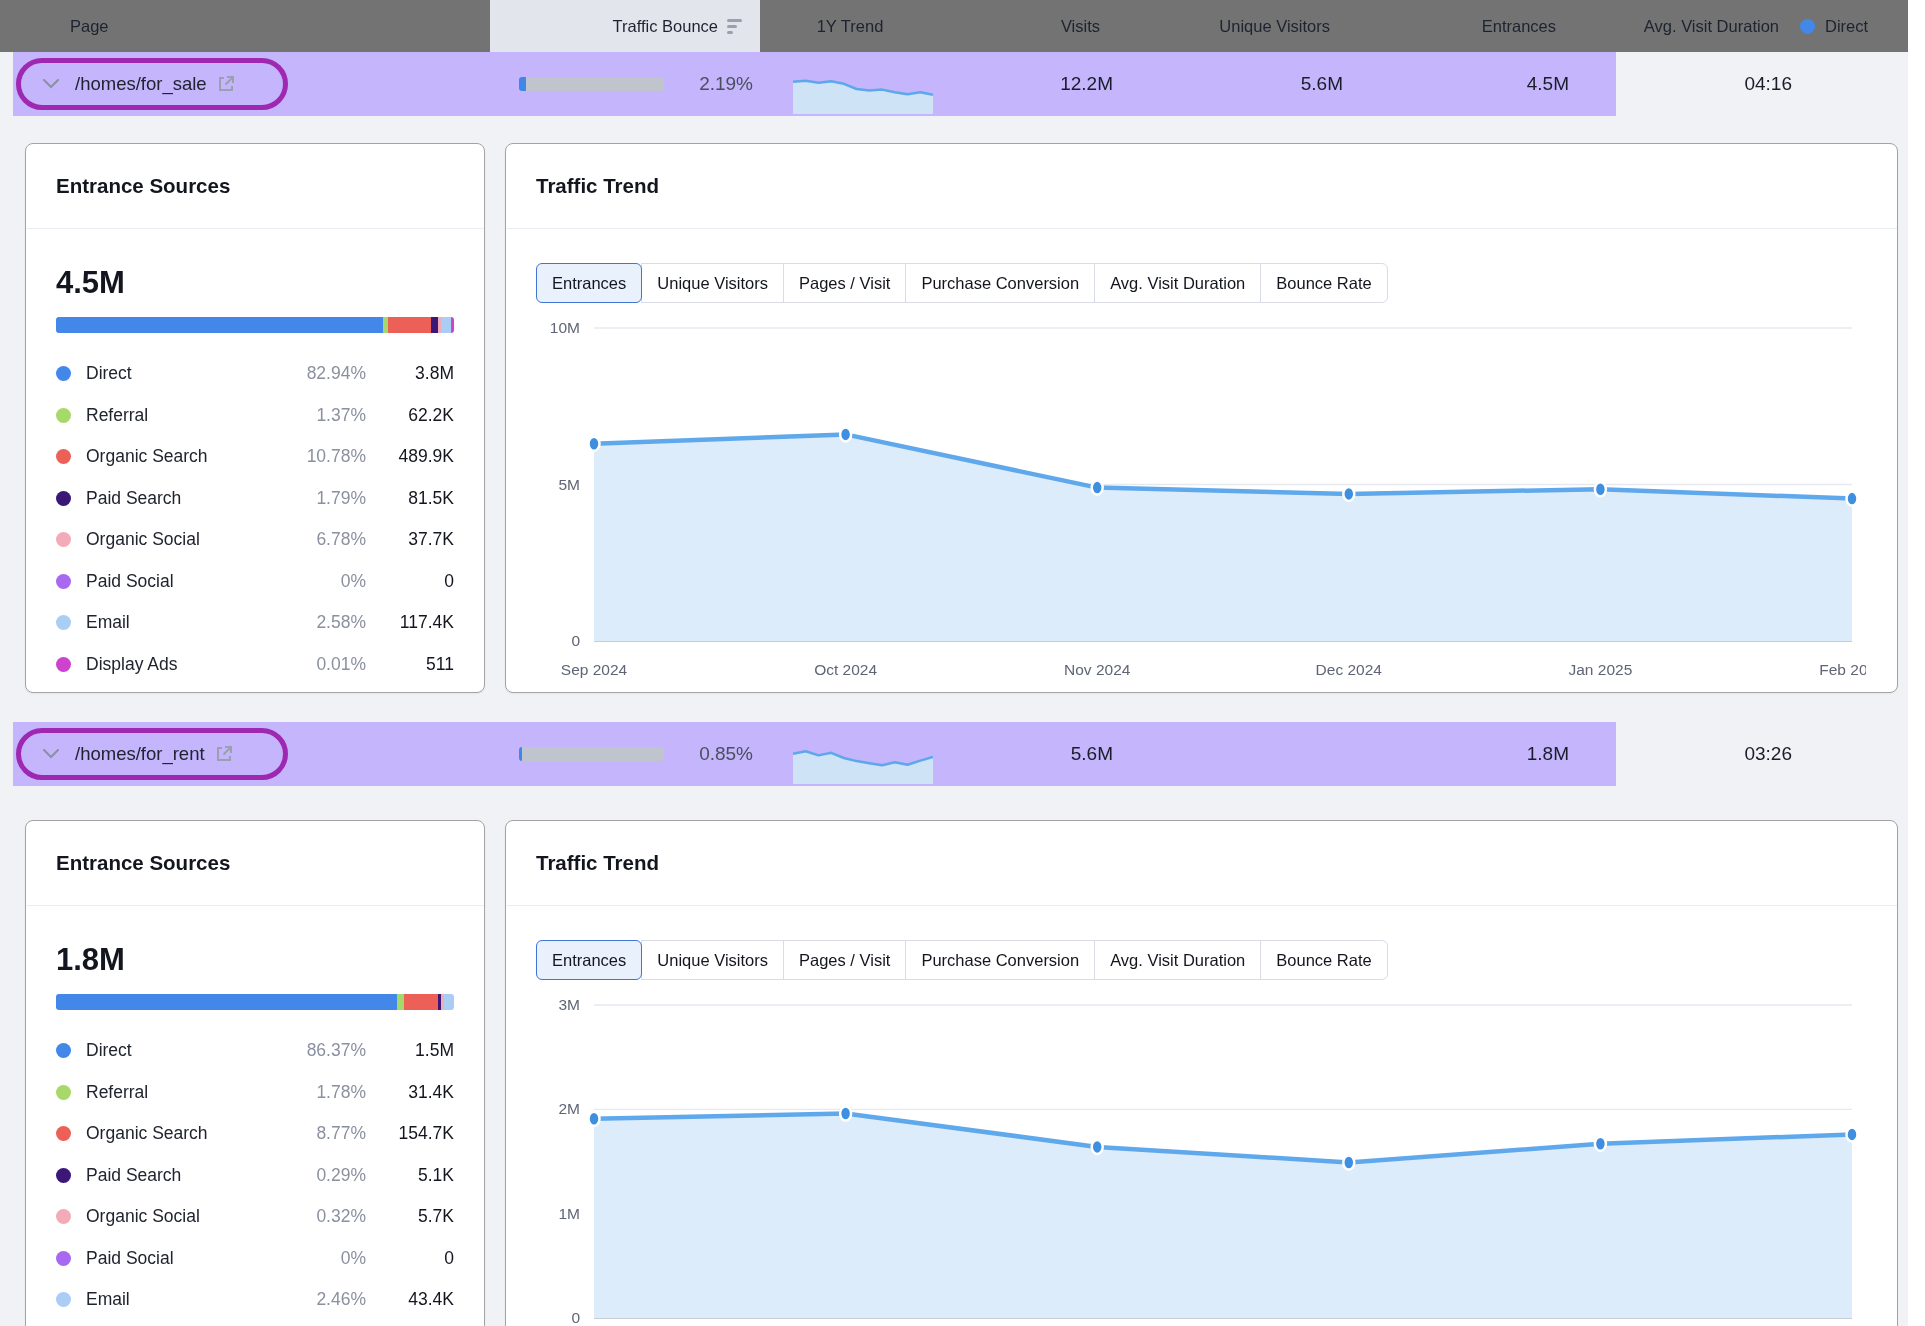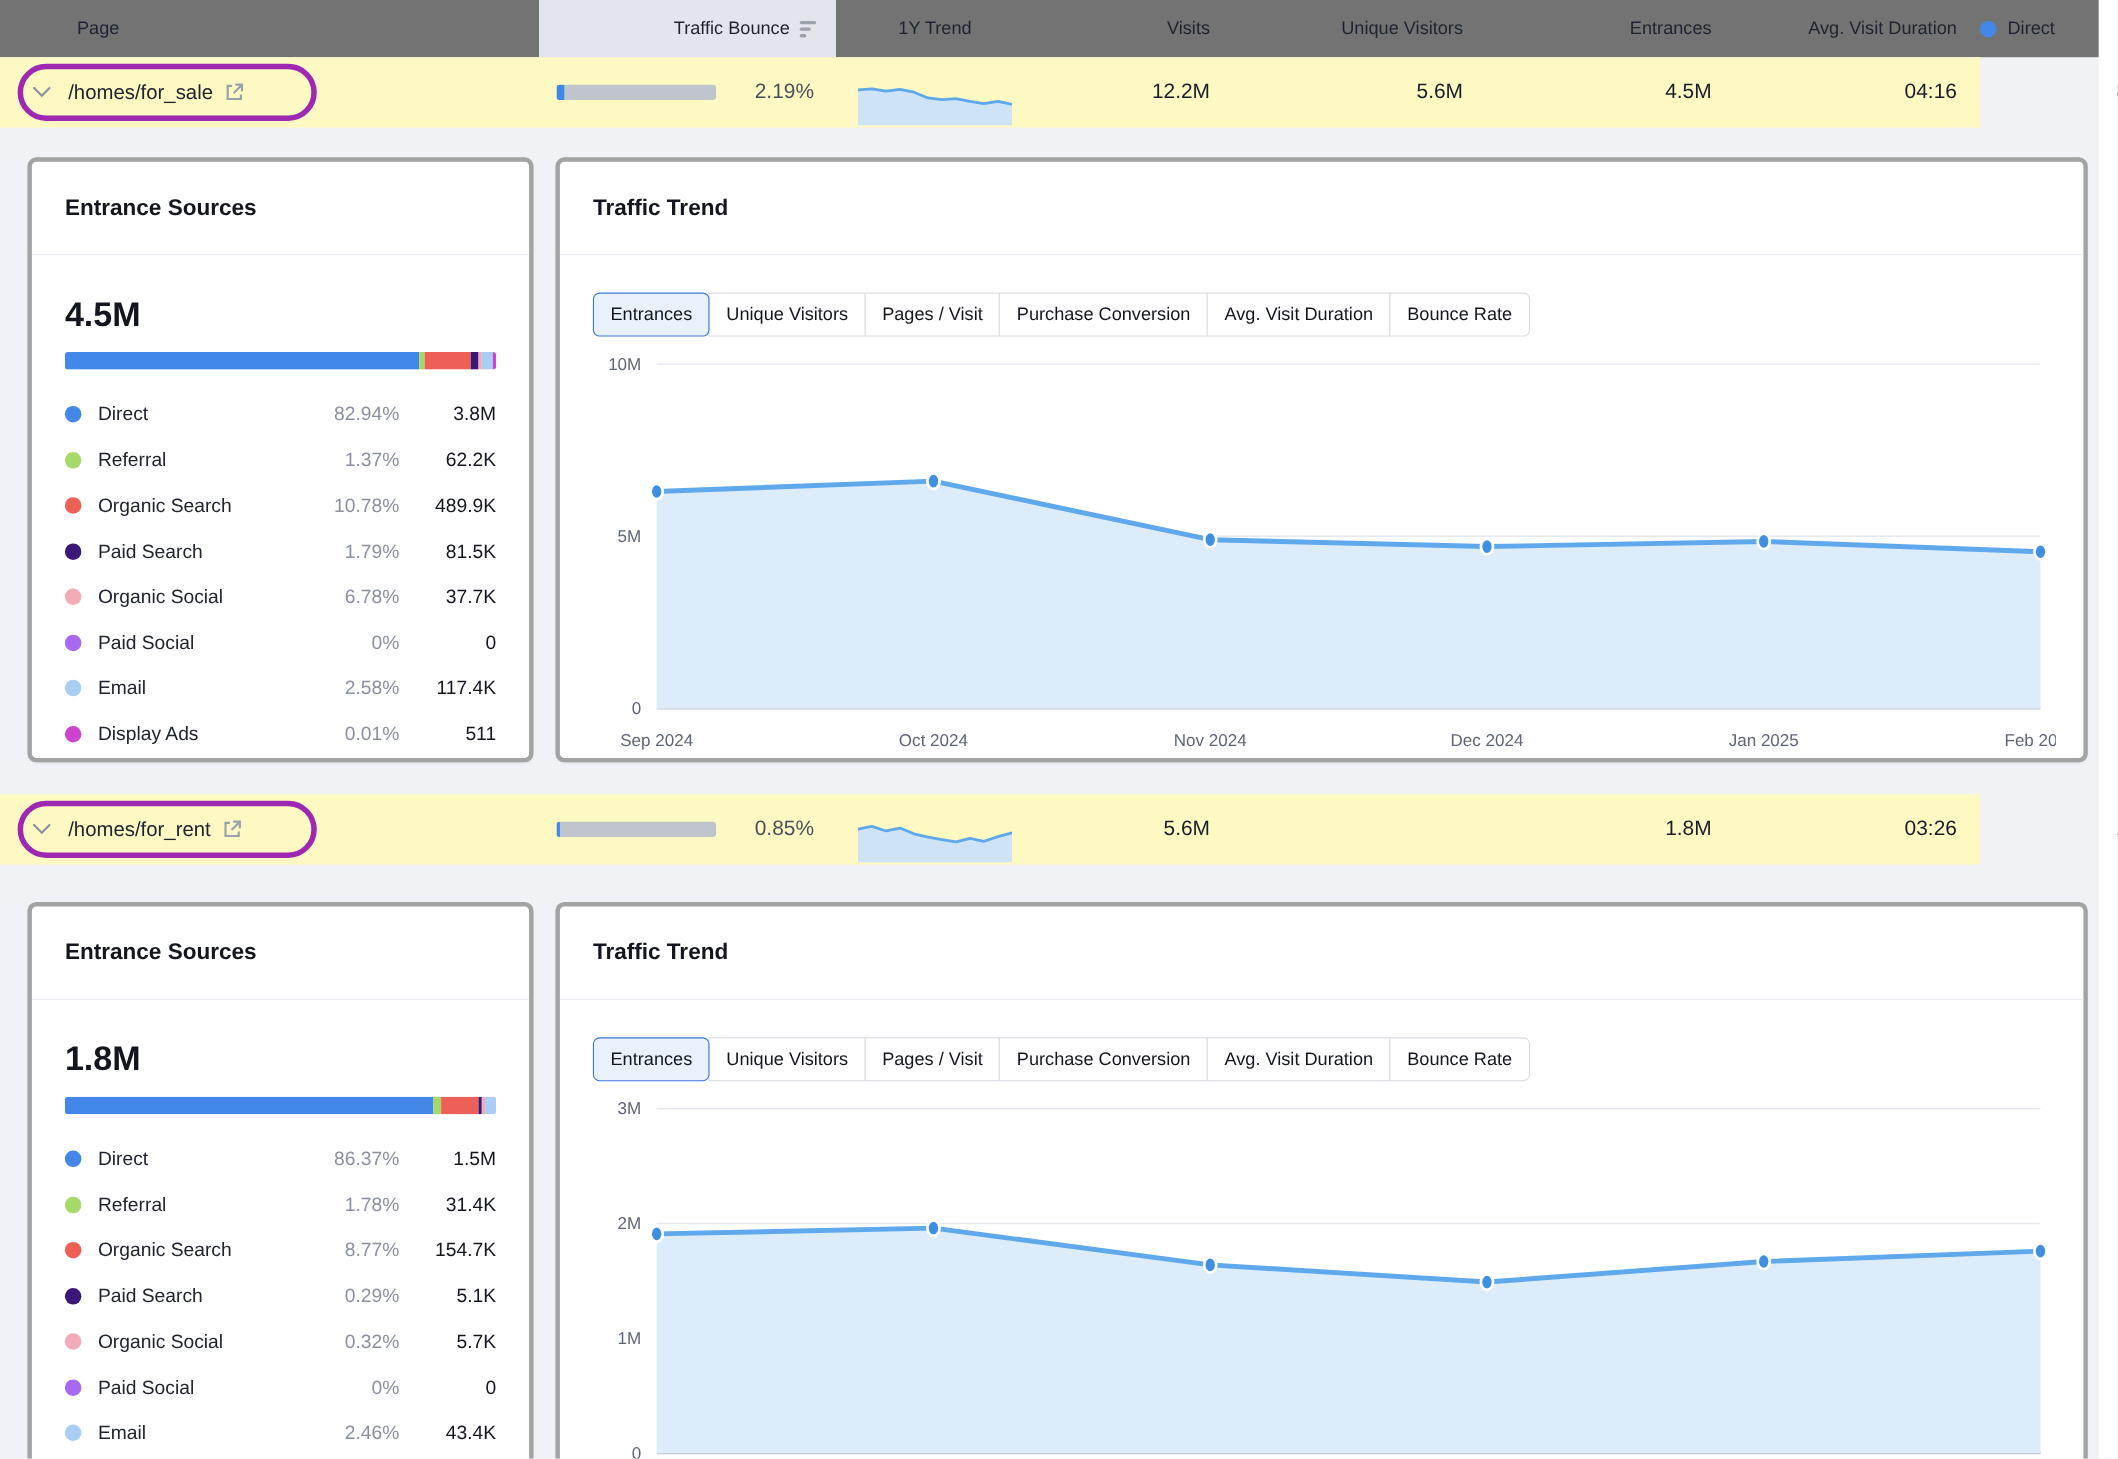--- a/index.html
+++ b/index.html
@@ -1,21 +1,21 @@
 <!DOCTYPE html>
 <html><head>
 <meta charset="utf-8">
 <style>
   html,body{margin:0;padding:0;width:1925px;height:1326px;overflow:hidden;
     font-family:"Liberation Sans","DejaVu Sans",sans-serif;background:#f1f2f6;}
   .screen{position:relative;width:1925px;height:1326px;}
 
   
   .thead{position:absolute;left:0;top:0;width:1908px;height:52px;background:#737373;}
-  .trow{position:absolute;left:0;width:1800px;height:64px;background:#fef9c3;}
+  .trow{position:absolute;left:13px;width:1603px;height:64px;background:#c4b5fd;}
   .trow.r0{top:52px}.trow.r1{top:722px}
   .cell{position:absolute;top:0;height:100%;display:flex;align-items:center;font-size:17px;color:#1e2330;}
   .num{justify-content:flex-end;font-size:19px;color:#1a1d29;}
   .thead .cell{font-size:16.5px;color:#1e2330;}
   .c-page{left:0;width:490px;padding-left:70px;box-sizing:border-box;}
   .trow .c-page{padding-left:30px;}
   .c-share{left:490px;width:270px;}
   .thead .c-share{justify-content:flex-end;padding-right:18px;box-sizing:border-box;gap:9px;background:#e3e5ec;}
   .c-trend{left:760px;width:180px;justify-content:center;}
   .c-visits{left:900px;width:200px;}
@@ -37,21 +37,21 @@
   .sharebar .fill{position:absolute;left:0;top:0;bottom:0;background:#3f87e8;}
   .sharepct{position:absolute;right:20px;font-size:19px;color:#4a4f5c;}
   .spark{position:absolute;bottom:2px;left:20px;}
 
   .oval{position:absolute;left:16px;width:272px;height:52px;border:5px solid #9e28b2;border-radius:28px;box-sizing:border-box;pointer-events:none;}
   .oval.o0{top:58px}.oval.o1{top:728px}
 
   .strip{position:absolute;left:1908px;top:0;width:17px;height:1326px;background:#ffffff;}
 
   
-  .card{position:absolute;background:#fff;border:4px solid #a3a3a3;border-radius:8px;box-shadow:0 1px 2px rgba(20,24,40,.05);box-sizing:border-box;}
+  .card{position:absolute;background:#fff;border:1px solid #a3a3a3;border-radius:8px;box-shadow:0 1px 2px rgba(20,24,40,.05);box-sizing:border-box;}
   .card.sources0{left:25px;top:143px;width:460px;height:550px;}
   .card.trend0{left:505px;top:143px;width:1393px;height:550px;}
   .card.sources1{left:25px;top:820px;width:460px;height:552px;}
   .card.trend1{left:505px;top:820px;width:1393px;height:552px;}
   .card-title{height:85px;display:flex;align-items:center;padding:0 30px;font-size:20.5px;font-weight:700;color:#14161f;border-bottom:1px solid #ebedf3;box-sizing:border-box;}
   .card-body{padding:22px 30px 0 30px;}
   .total{font-size:31px;font-weight:700;color:#14161f;margin:14px 0 16px 0;}
   .stackbar{display:flex;height:16px;border-radius:3px;overflow:hidden;margin-bottom:20px;}
   .stackbar i{display:block;height:100%;}
   .legend-row{display:flex;align-items:center;height:41.5px;}

